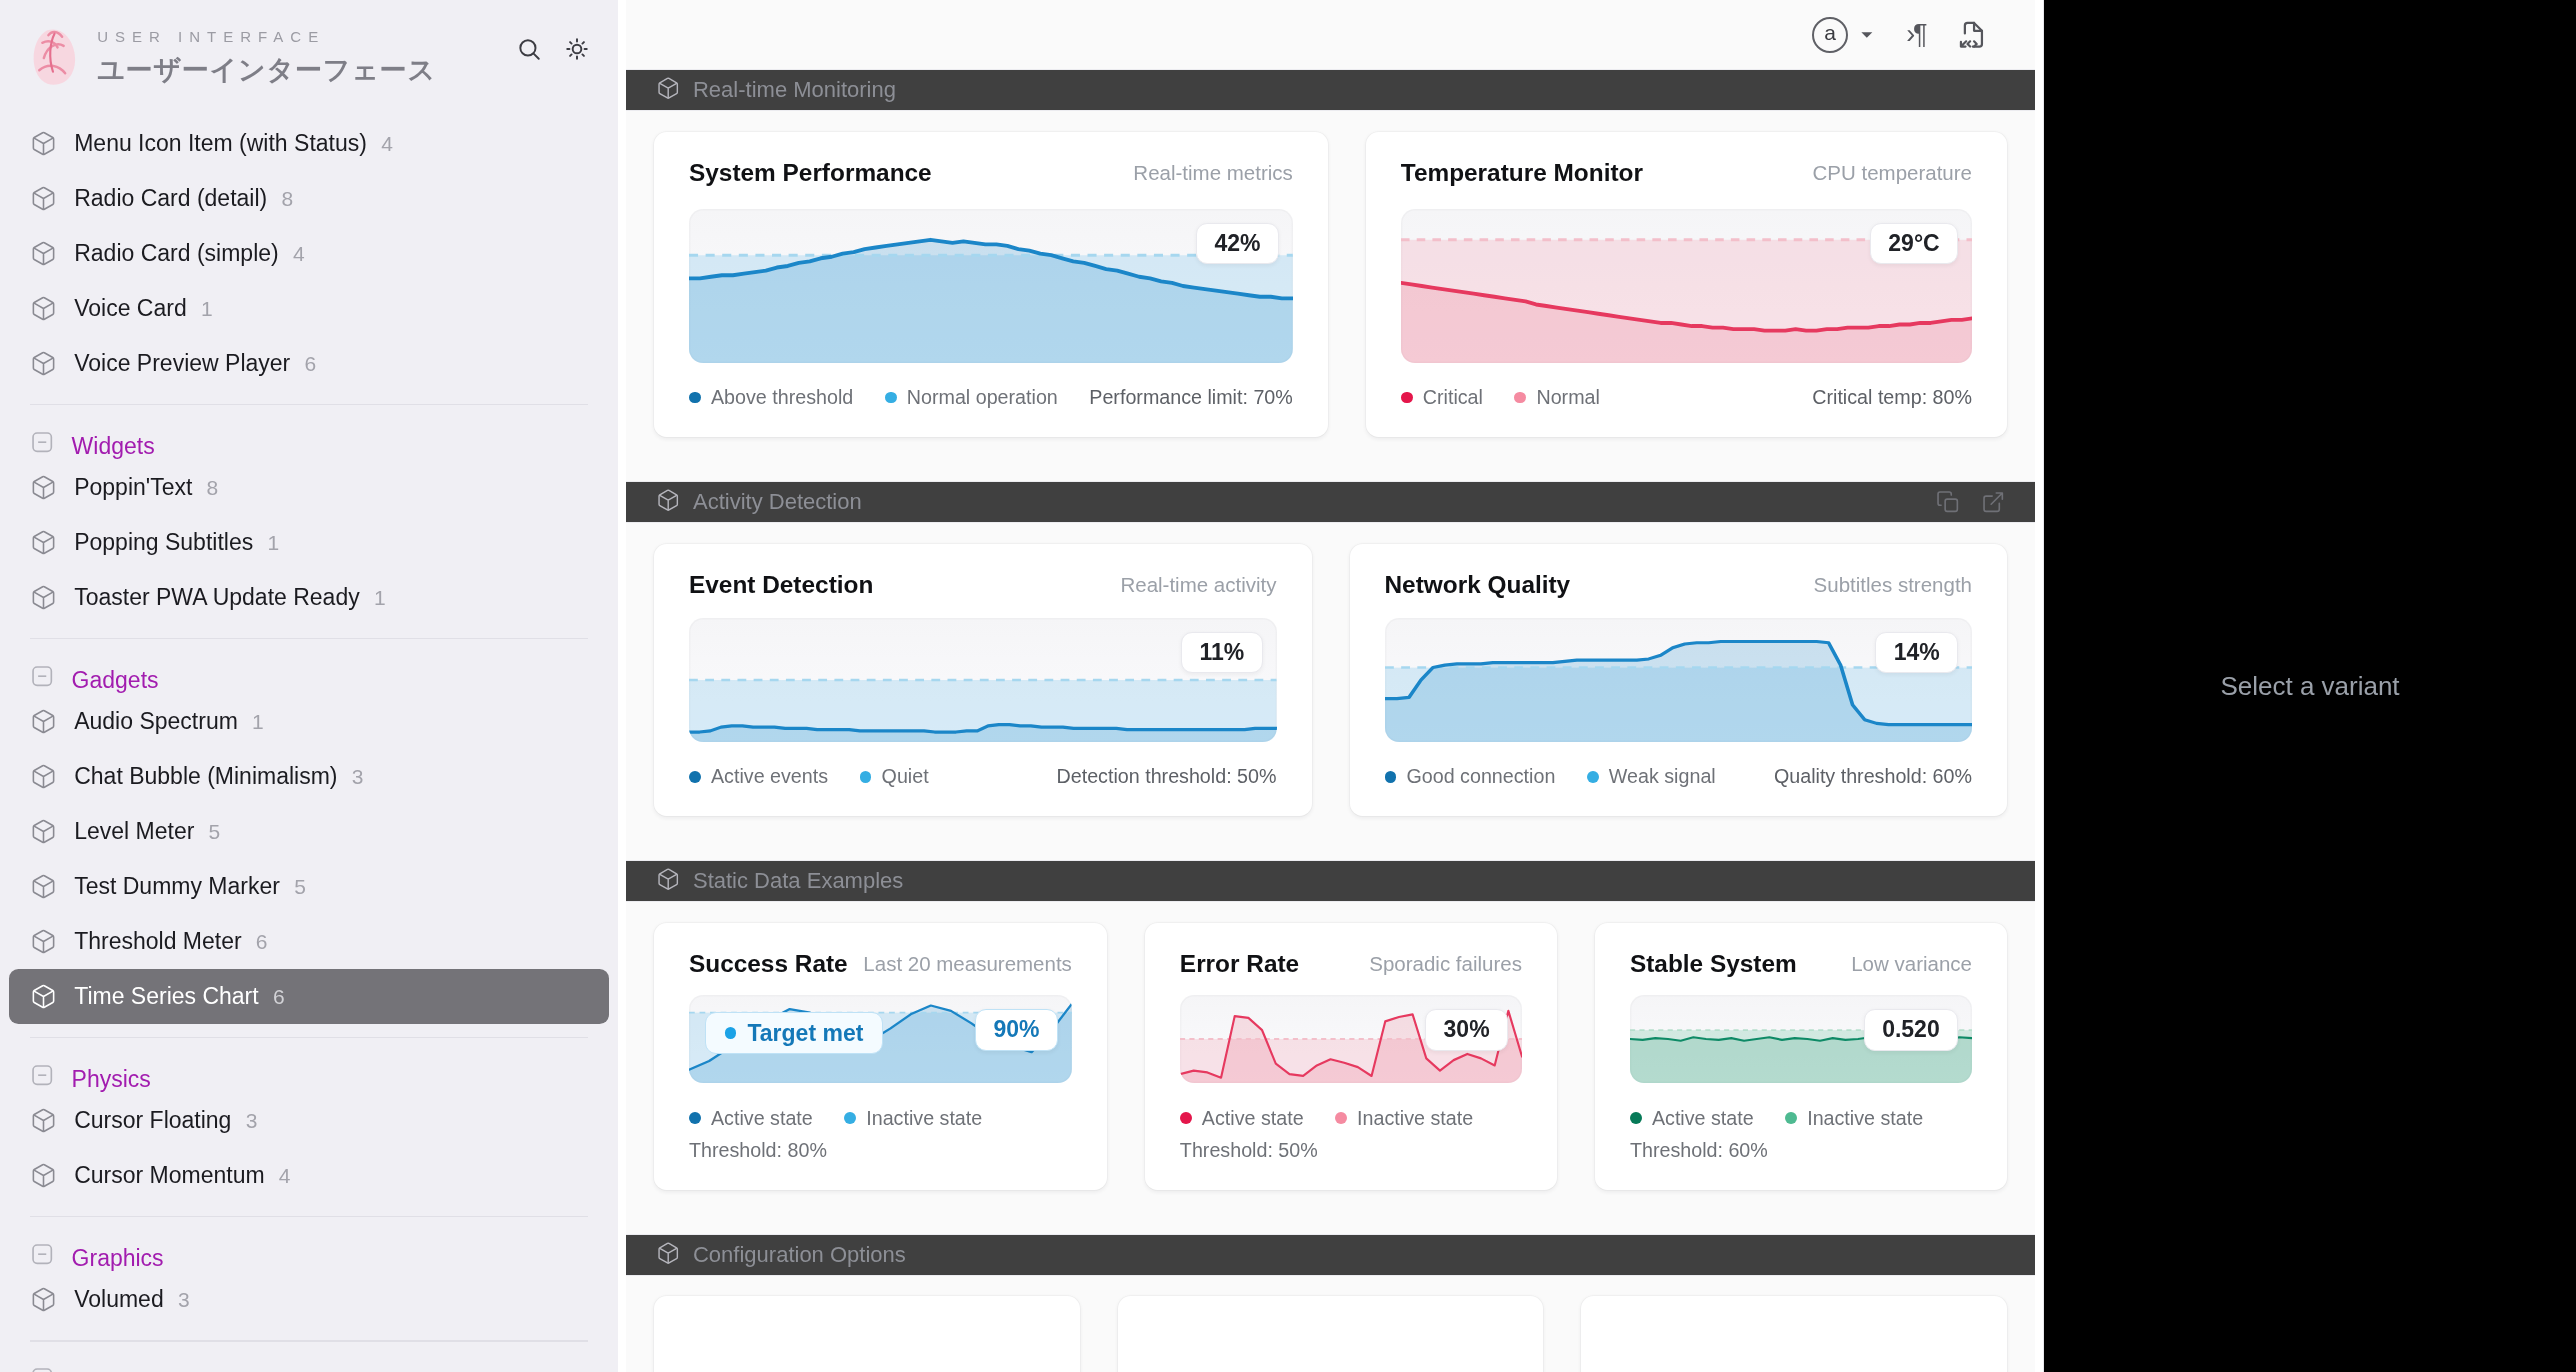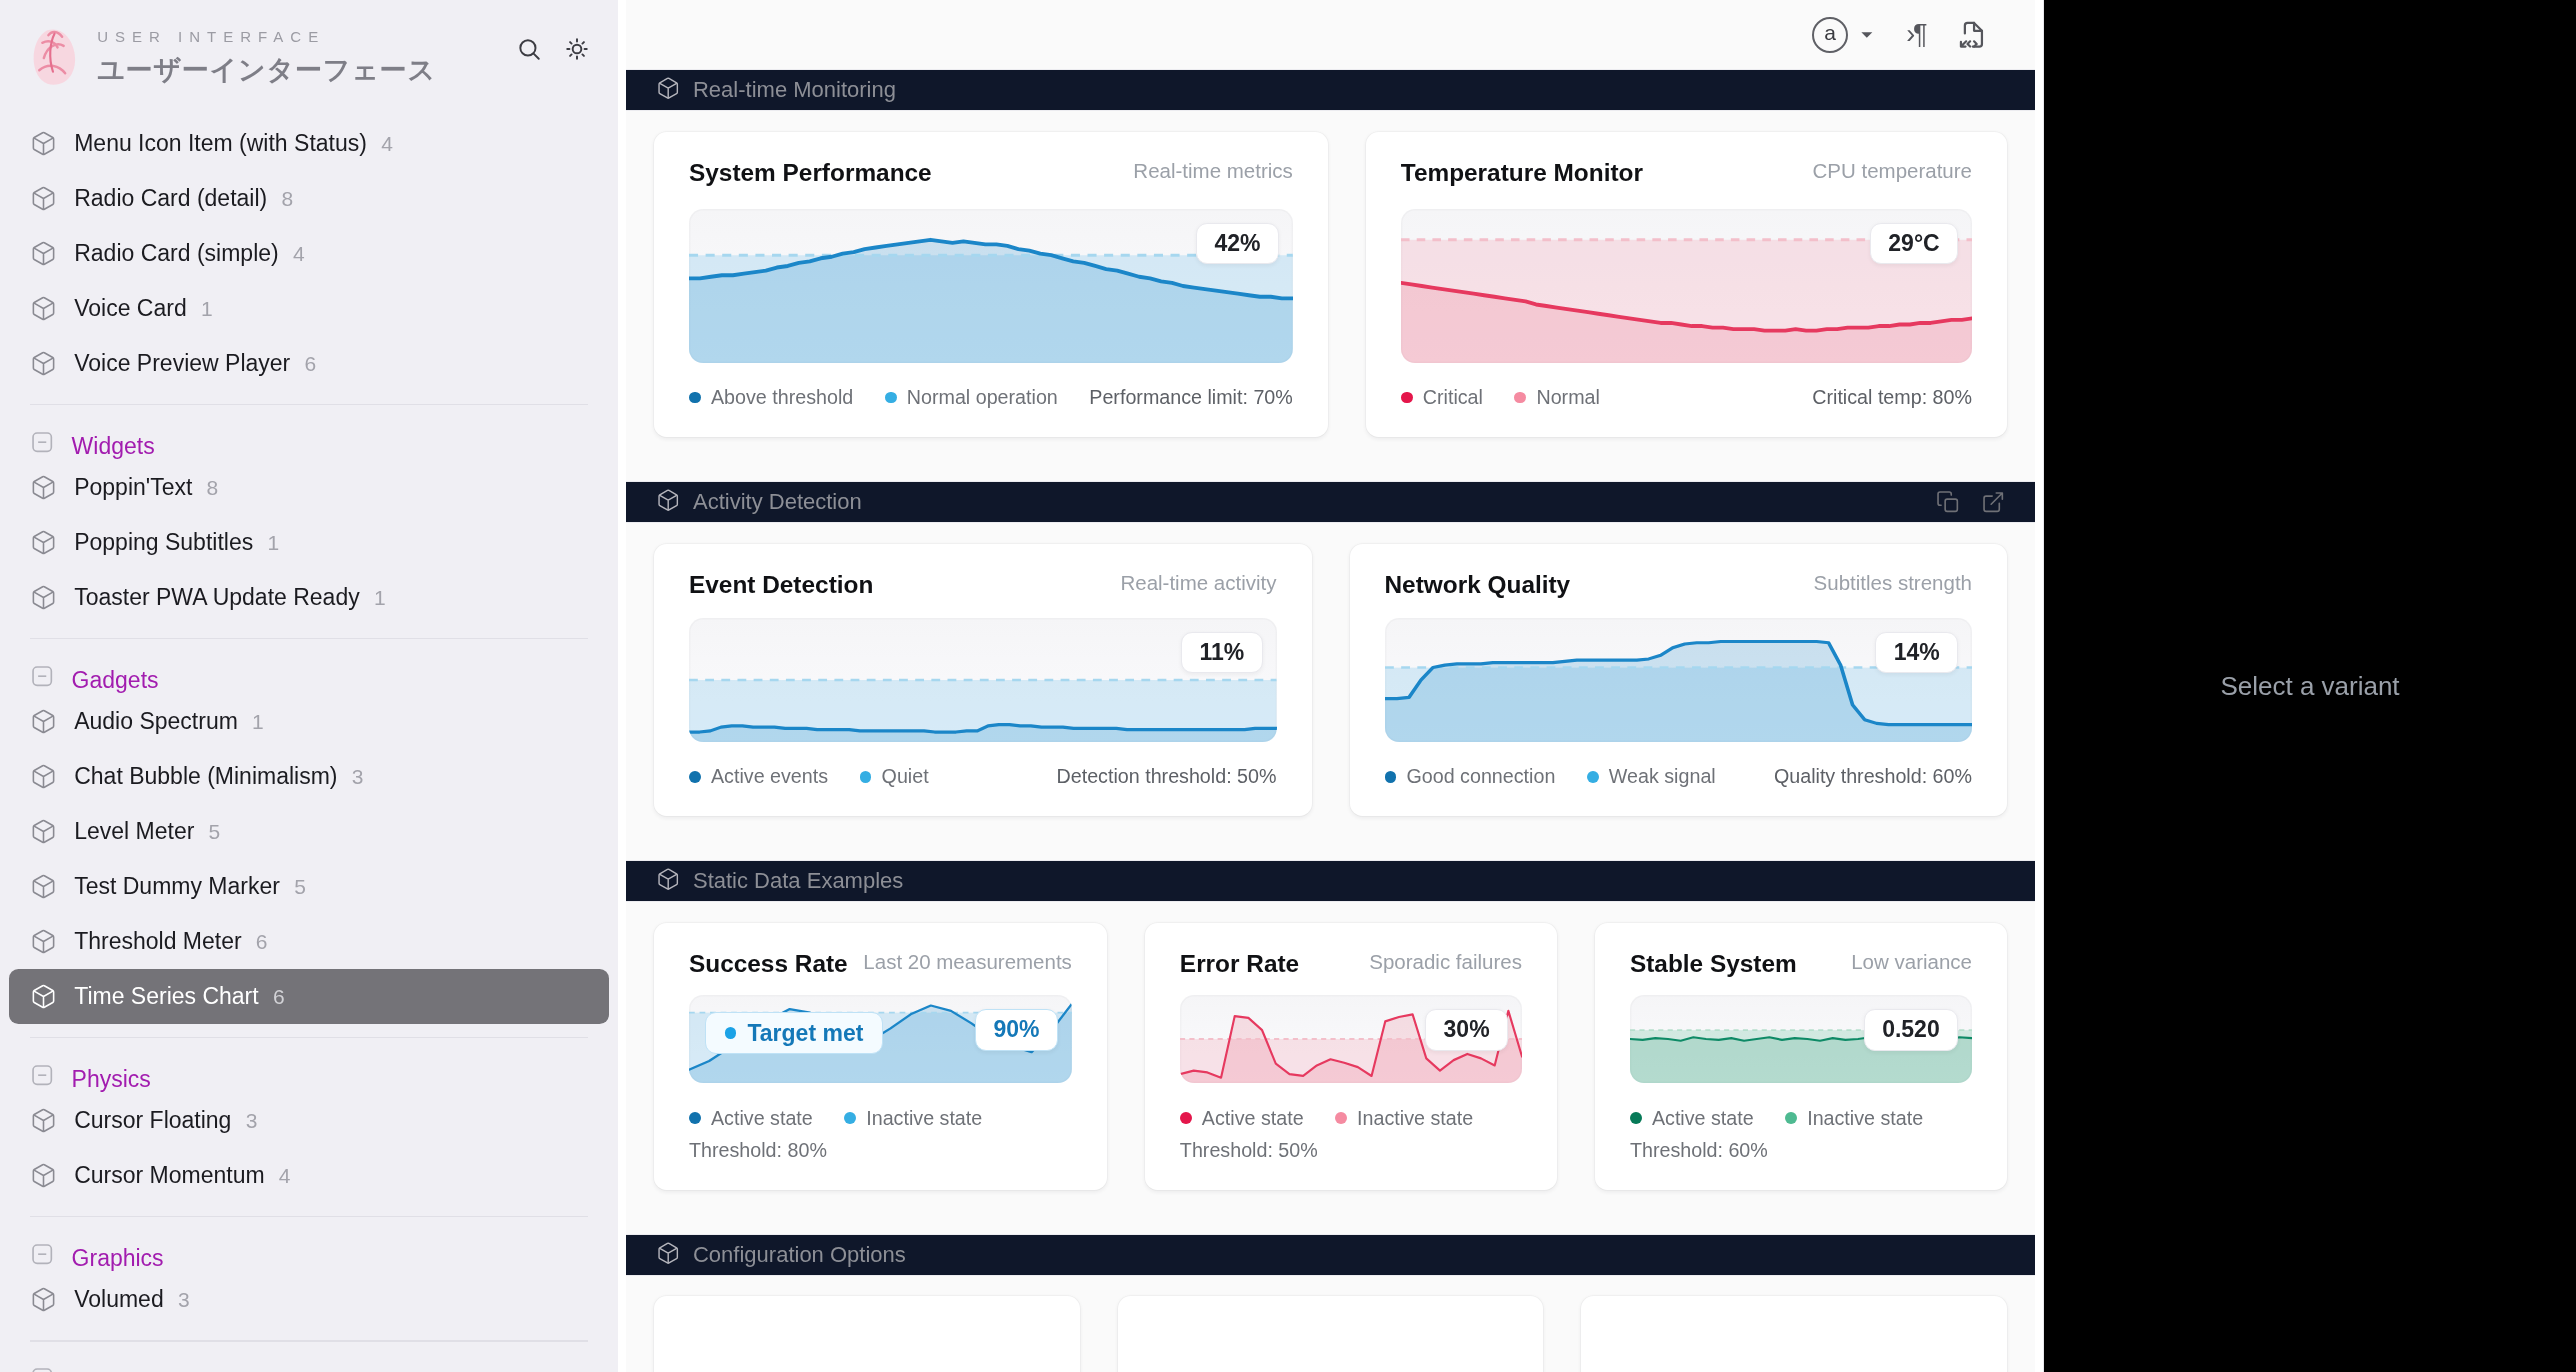--- a/index.html
+++ b/index.html
@@ -35,33 +35,33 @@
   
   .content { width:1409px; flex-shrink:0; background:#fafafa; display:flex; flex-direction:column; overflow:hidden; }
   .topbar { height:69px; flex-shrink:0; display:flex; align-items:center; justify-content:flex-end; gap:31.5px; padding-right:47px; }
   .lang-btn { display:flex; align-items:center; gap:11px; background:none; border:none; cursor:pointer; }
   .lang-circle { width:36px; height:36px; border:2.4px solid #5f6066; border-radius:50%; display:flex; align-items:center; justify-content:center;
     font-size:21px; color:#3a3b40; font-family:"Liberation Sans",sans-serif; padding-bottom:2.4px; }
   .icon-btn { background:none; border:none; cursor:pointer; display:flex; align-items:center; }
   .pilcrow { font-size:27px; color:#55565c; letter-spacing:-2.4px; font-weight:400; }
   .icon-btn svg { width:31.5px; height:31.5px; }
 
-  .strip { height:42px; flex-shrink:0; background:#0f172a; border-top:1.6px solid #ececf0; border-bottom:1.6px solid #ececf0;
+  .strip { height:42px; flex-shrink:0; background:#404040; border-top:1.6px solid #ececf0; border-bottom:1.6px solid #ececf0;
     display:flex; align-items:center; gap:12.6px; padding:0 30px; }
   .strip svg.cube-ic { width:24.4px; height:24.4px; }
   .strip-title { font-size:22px; color:#8d8f96; }
   .strip-actions { margin-left:auto; display:flex; gap:20.5px; }
   .strip-actions svg { width:24.4px; height:24.4px; }
 
   .cards { display:grid; gap:38px; padding:20.5px 28px 0; margin-bottom:44px; }
   .cols-2 { grid-template-columns:repeat(2,1fr); }
   .cols-3 { grid-template-columns:repeat(3,1fr); }
   .card { background:#fff; border-radius:12.6px; padding:27px 35px 28px;
     box-shadow:0 1.6px 4.7px rgba(25,25,45,0.07), 0 0 0 0.8px rgba(25,25,45,0.03); }
-  .card-head { display:flex; justify-content:space-between; align-items:flex-start; gap:15.7px; }
+  .card-head { display:flex; justify-content:space-between; align-items:center; gap:15.7px; }
   .card-title { font-size:24.4px; font-weight:700; color:#101114; white-space:nowrap; }
   .card-sub { font-size:20.5px; color:#9ba0a8; white-space:nowrap; }
   .chart { position:relative; border-radius:14px; overflow:hidden;
     background:linear-gradient(180deg,#f5f5f7 0%,#fbfbfd 100%);
     box-shadow:inset 0 0 0 1.6px rgba(0,0,0,0.025); }
   .chart svg.plot { position:absolute; inset:0; width:100%; height:100%; display:block; }
   .m-lg { margin-top:22px; } .m-md { margin-top:19px; } .m-sm { margin-top:17.3px; }
   .h-lg { height:154px; } .h-md { height:124px; } .h-sm { height:88px; }
   .badge { position:absolute; top:14px; right:14px; background:#fff; border:1.6px solid #e9e9ee; border-radius:11px;
     padding:6.3px 17.3px; font-size:23px; font-weight:700; color:#202227; box-shadow:0 1.6px 4.7px rgba(0,0,0,0.05); }

